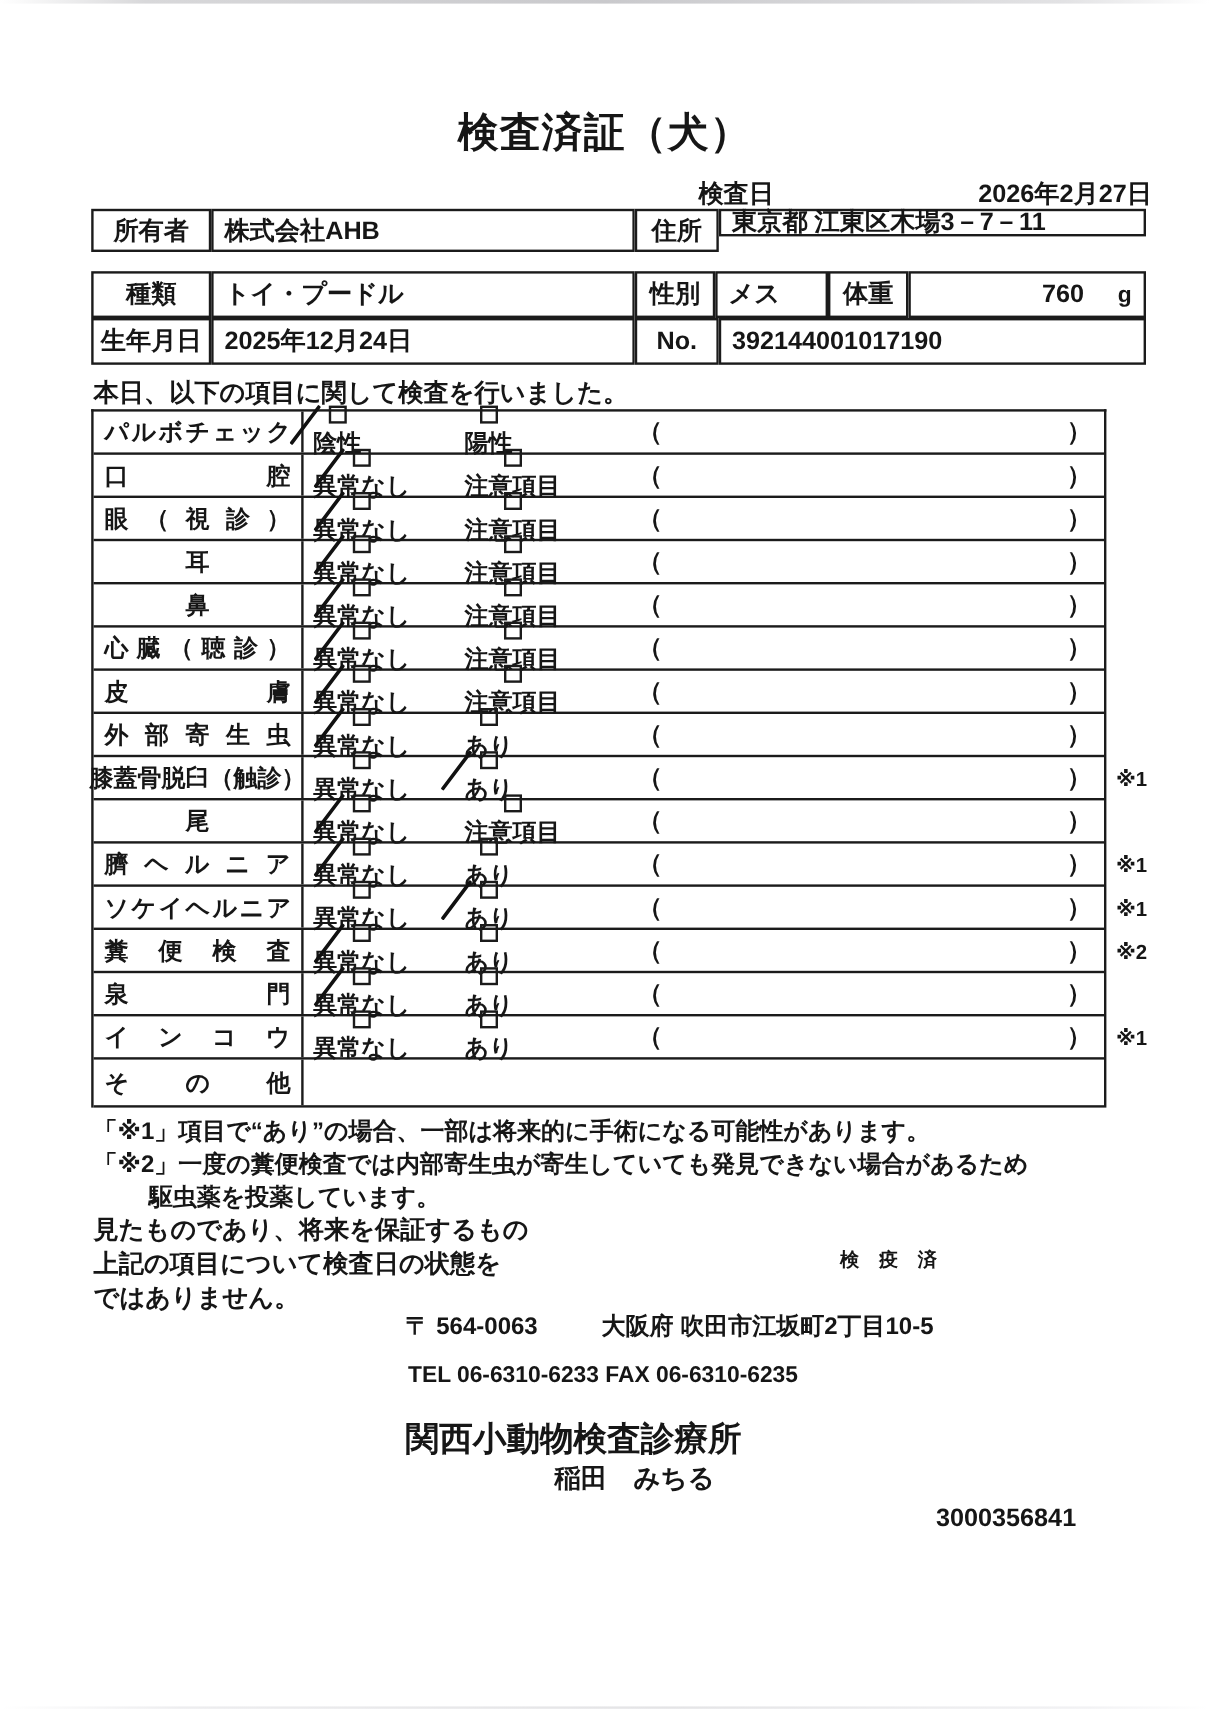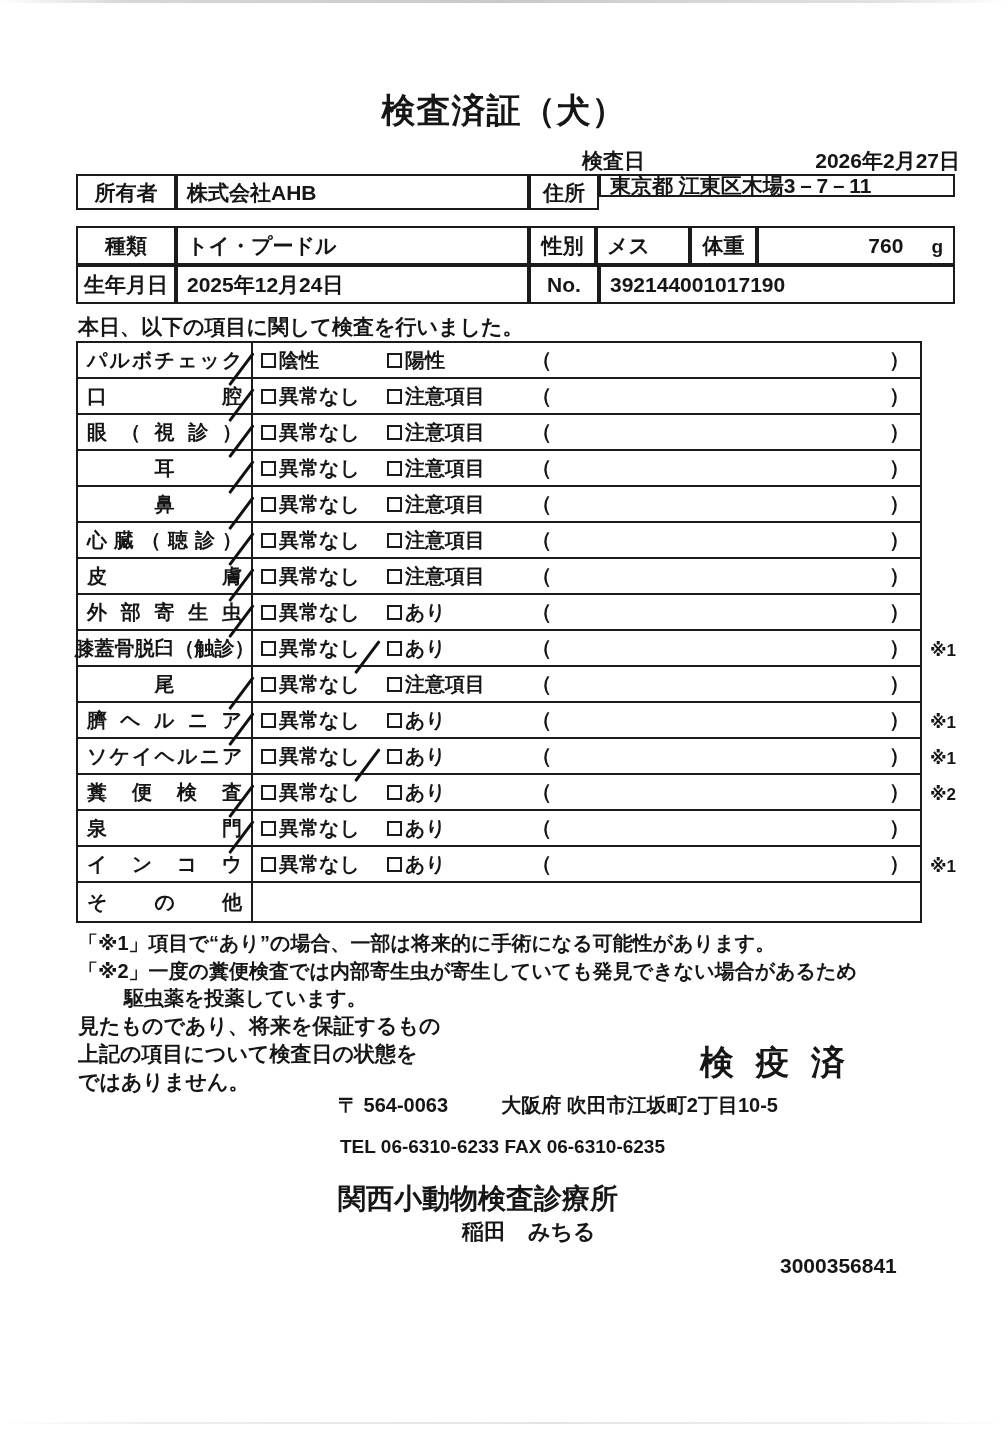--- a/index.html
+++ b/index.html
@@ -158,20 +158,21 @@
     font-size: 20px;
     font-weight: bold;
   }
 
   .opt {
     position: absolute;
     display: flex;
     align-items: center;
     gap: 3px;
     white-space: nowrap;
+    flex-direction: column;
   }
   .opt-a { left: 8px; }
   .opt-b { left: 134px; }
 
   .box {
     position: relative;
     display: inline-block;
     width: 15px;
     height: 15px;
     box-sizing: border-box;
@@ -230,21 +231,21 @@
     width: 440px;
     font-size: 21px;
     font-weight: bold;
     line-height: 1.34;
   }
 
   .stamp {
     position: absolute;
     left: 700px;
     top: 1040px;
-    font-size: 34px;
+    font-size: 16px;
     font-weight: bold;
     letter-spacing: 6px;
   }
 
   .clinic-addr {
     position: absolute;
     left: 338px;
     top: 1092px;
     font-size: 20px;
     font-weight: bold;

